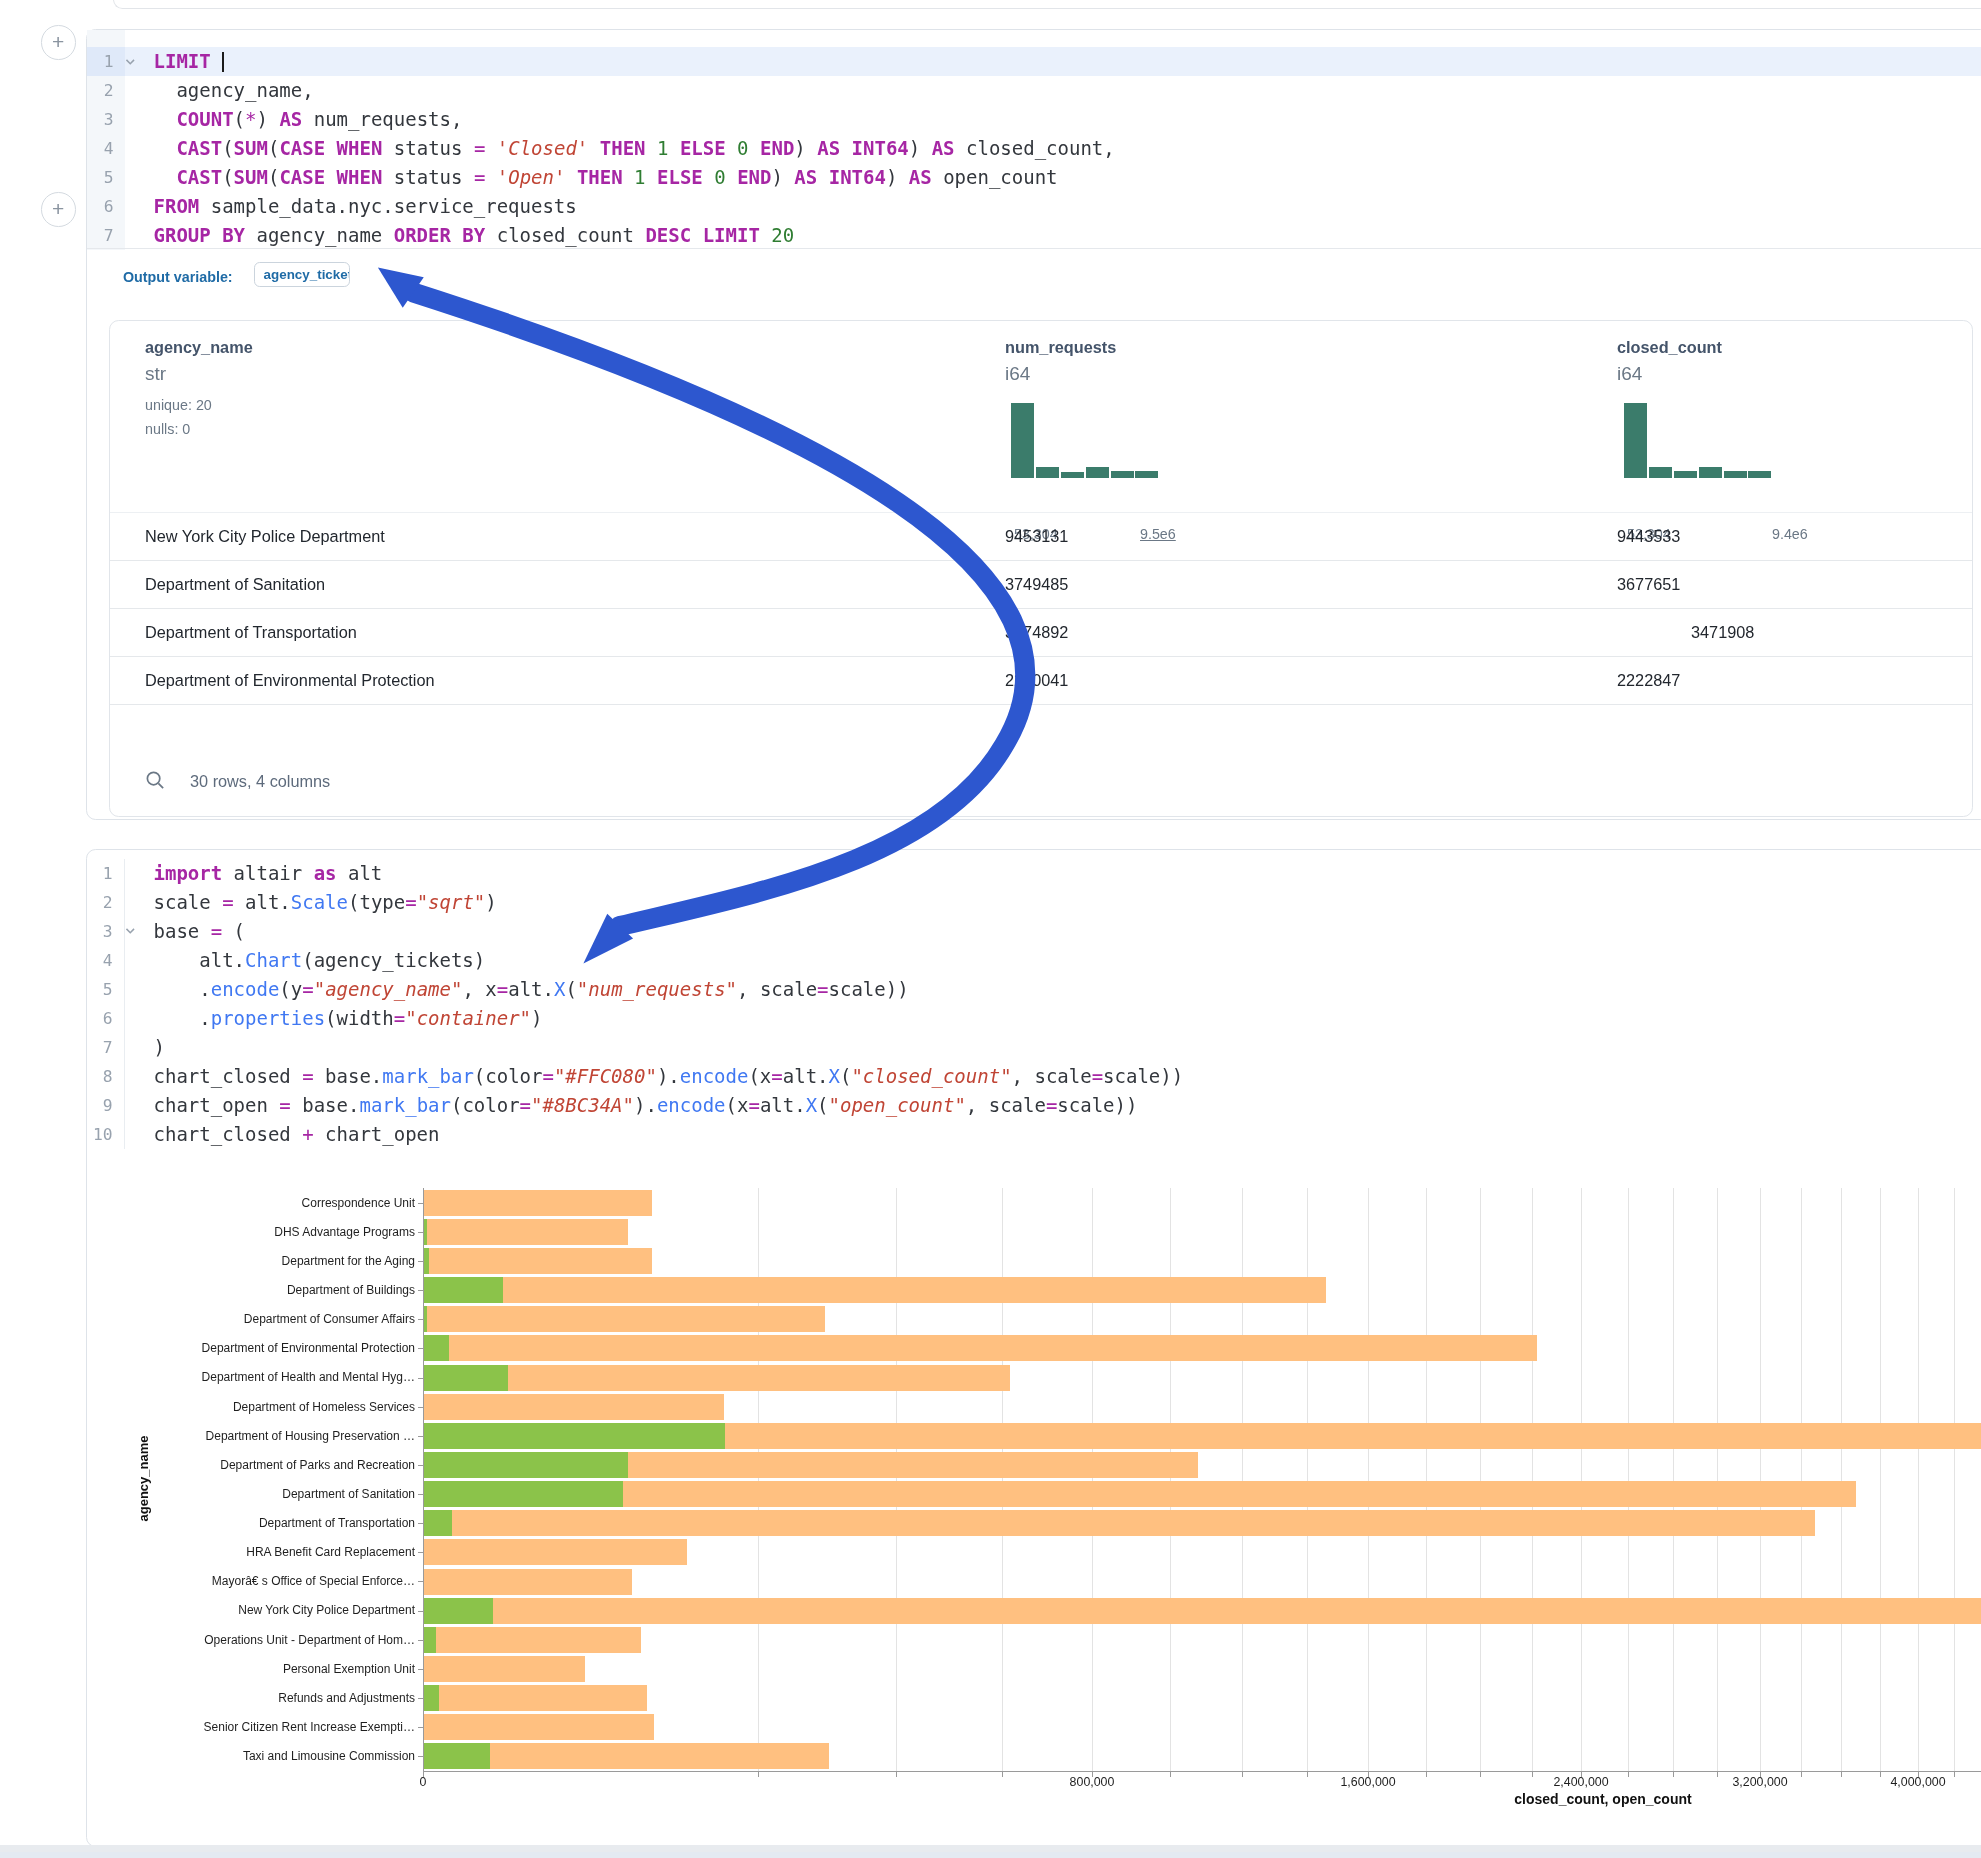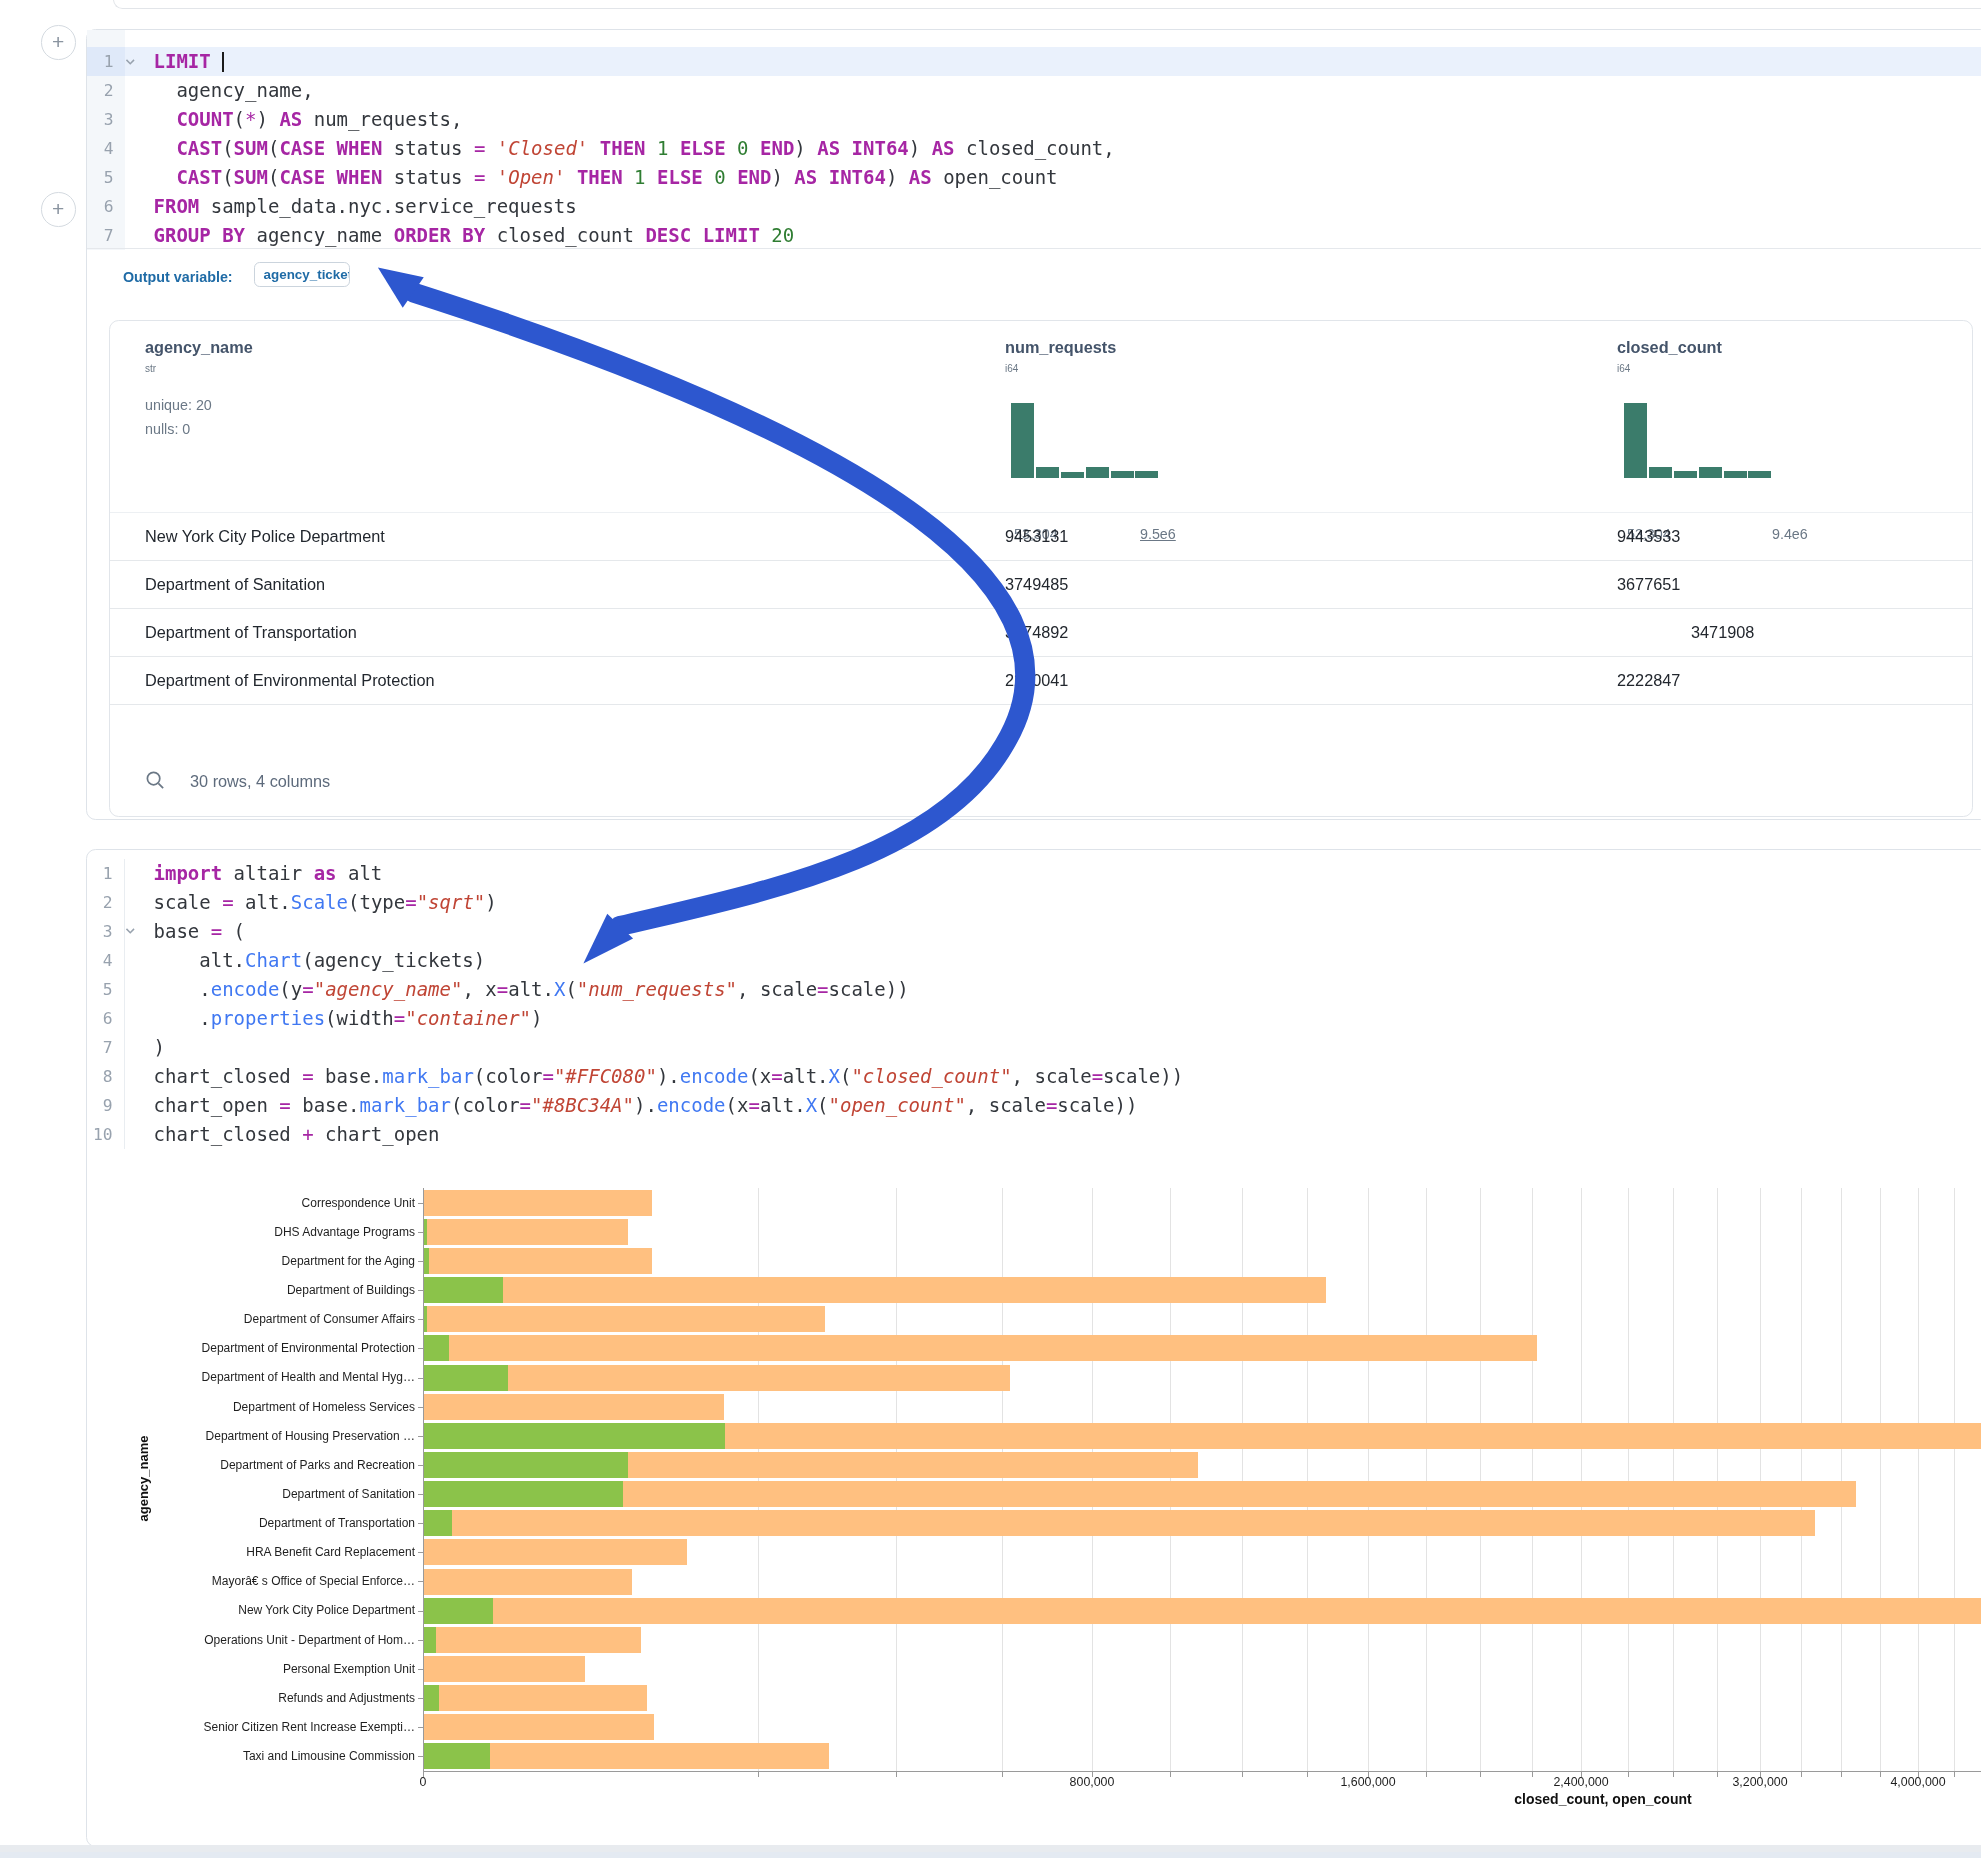--- a/index.html
+++ b/index.html
@@ -28,21 +28,21 @@
   .outbar-label{position:absolute;font-size:14.3px;font-weight:bold;color:#1F6BA6;}
   .pill{position:absolute;border:1px solid #CBD4DD;border-radius:5.7px;background:#fff;color:#1F6BA6;
         font-size:13.4px;font-weight:bold;line-height:23px;height:23px;padding:0 3.8px 0 8.6px;
         overflow:hidden;white-space:nowrap;}
   .hline{position:absolute;height:0;border-top:1px solid #E5E8EC;}
   
   .plusbtn{position:absolute;width:32.5px;height:32.5px;border-radius:50%;border:1px solid #D4DAE0;background:#fff;
            color:#8A94A0;font-size:21px;line-height:31px;text-align:center;}
   
   .colname{position:absolute;font-size:16.3px;font-weight:bold;color:#44546A;}
-  .coltype{position:absolute;font-size:10px;color:#6B7886;}
+  .coltype{position:absolute;font-size:19px;color:#6B7886;}
   .colstat{position:absolute;font-size:14.3px;color:#6B7886;}
   .hist{position:absolute;display:flex;align-items:flex-end;gap:1.9px;height:75px;}
   .hist div{width:23px;background:#3B7C6B;}
   .histlab{position:absolute;font-size:14.3px;color:#6B7886;margin-top:41px;}
   .trow{position:absolute;left:0;right:0;height:47px;border-bottom:1px solid #E5E8EB;}
   .tcell{position:absolute;top:0;height:47px;line-height:47px;font-size:16.3px;color:#22272E;white-space:nowrap;}
   .tfooter{position:absolute;font-size:16.3px;color:#5E6B7C;}
   
   .gridline{position:absolute;width:1px;background:#E3E3E3;}
   .bar{position:absolute;height:26px;}

